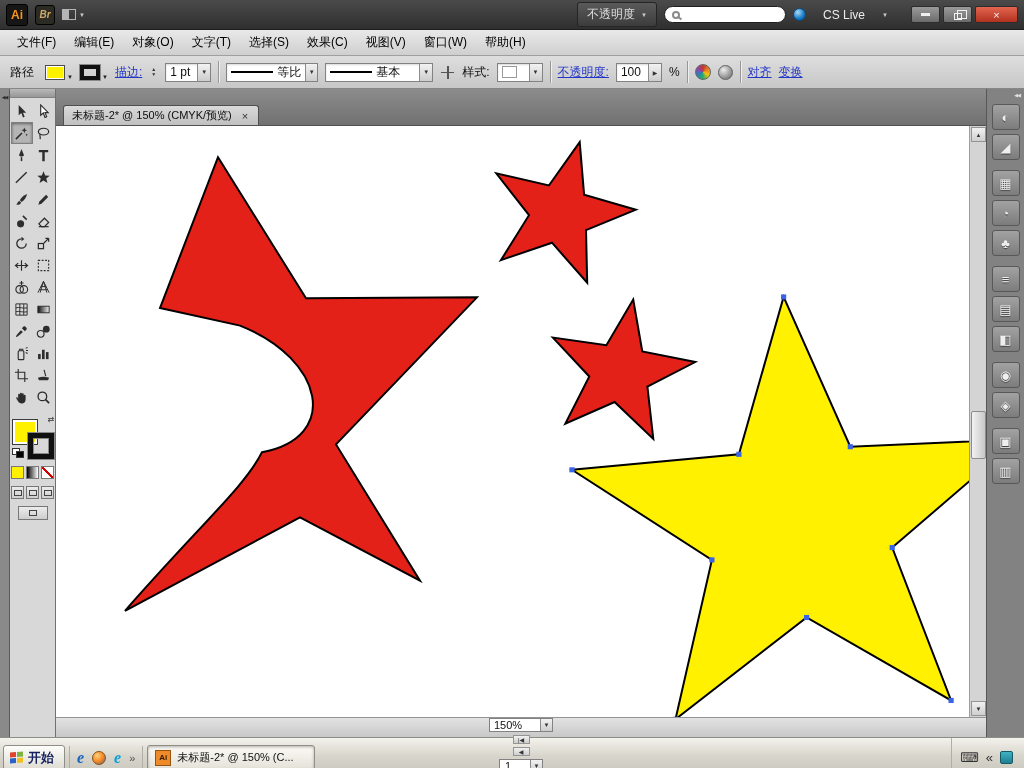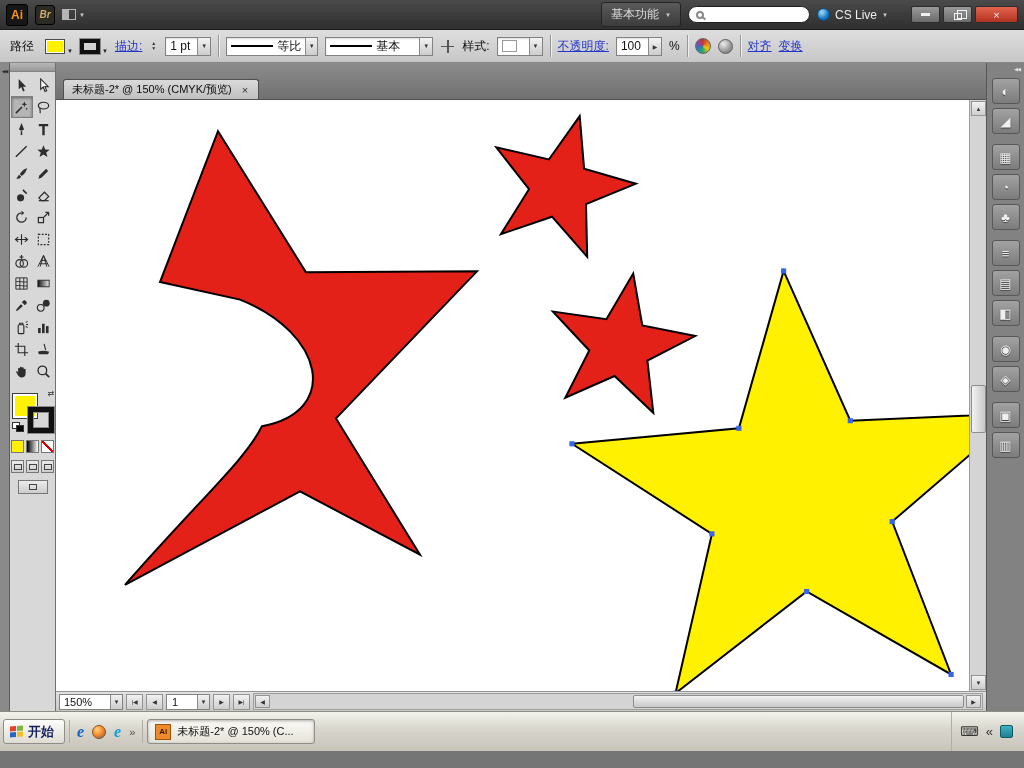--- a/index.html
+++ b/index.html
@@ -13,21 +13,21 @@
   .bricon { width:20px; height:20px; background:#2b2b23; color:#cfa96b; font-weight:bold; font-size:10px; display:flex; align-items:center; justify-content:center; border-radius:3px; border:1px solid #000;font-style:italic; }
   .arrange { display:flex; align-items:center; gap:3px; color:#c9c9c9; }
   .arrange-box { width:14px; height:11px; border:1px solid #b5b5b5; display:flex; }
   .arrange-box i { flex:1; } .arrange-box i:first-child { background:#b5b5b5; }
   .tb-caret { font-size:6px; color:#c9c9c9; }
   .tb-spacer { flex:1; }
   .workspace-btn { color:#dcdcdc; display:flex; align-items:center; gap:6px; padding:3px 9px; border-radius:3px; background:linear-gradient(#5a5a5a,#3c3c3c); border:1px solid #242424; }
   .searchbox { width:122px; height:17px; background:#fff; border-radius:9px; display:flex; align-items:center; padding:0 7px; border:1px solid #1f1f1f; }
   .lens { width:8px; height:8px; border:2px solid #8a8a8a; border-radius:50%; position:relative; }
   .lens::after { content:""; position:absolute; width:5px; height:2px; background:#8a8a8a; transform:rotate(40deg); right:-4px; bottom:-2px; }
-  .cslive { color:#ececec; display:flex; align-items:center; gap:5px; }
+  .cslive { color:#ececec; display:flex; align-items:center; gap:17px; }
   .cslive-icon { width:13px; height:13px; border-radius:50%; background:radial-gradient(circle at 35% 30%, #a8dcf7, #1779c4 60%, #0b5a9e); border:1px solid #0a4b85; }
   .winbtns { display:flex; gap:3px; margin-left:16px; }
   .winbtn { width:29px; height:17px; border-radius:2px; background:linear-gradient(#9a9a9a,#6b6b6b); border:1px solid #2c2c2c; color:#f2f2f2; display:flex; align-items:center; justify-content:center; }
   .winbtn.close { width:43px; background:linear-gradient(#e2654e,#b23120); font-size:11px; }
   .min-glyph { width:9px; height:3px; background:#f0f0f0; }
   .restore-glyph { width:8px; height:7px; border:1px solid #f0f0f0; position:relative; margin-top:3px; }
   .restore-glyph::before { content:""; position:absolute; top:-4px; left:2px; width:8px; height:7px; border:1px solid #f0f0f0; }
 
   
   .menubar { height:26px; background:linear-gradient(#e9e9e9,#cfcfcf); border-bottom:1px solid #9f9f9f; display:flex; align-items:center; padding:0 8px; }
@@ -91,21 +91,21 @@
   .canvas-svg { position:absolute; inset:0; width:100%; height:100%; }
 
   
   .vscroll { width:17px; background:#d4d4d4; border-left:1px solid #9e9e9e; position:relative; }
   .scrollbtn { width:15px; height:15px; margin:1px; background:linear-gradient(#f1f1f1,#cecece); border:1px solid #949494; font-size:6px; color:#333; display:flex; align-items:center; justify-content:center; }
   .vscroll .scrollbtn { position:absolute; left:0; top:0; }
   .vscroll .scrollbtn.vbottom { top:auto; bottom:0; }
   .vthumb { position:absolute; left:1px; top:285px; width:15px; height:48px; background:linear-gradient(90deg,#f2f2f2,#c8c8c8); border:1px solid #8d8d8d; border-radius:2px; }
 
   
-  .statusbar { height:20px; background:linear-gradient(#e2e2e2,#c8c8c8); border-top:1px solid #949494; display:flex; align-items:center; padding:0 3px; gap:3px; font-size:11px; }
+  .statusbar { height:20px; background:linear-gradient(#e2e2e2,#c8c8c8); border-top:1px solid #949494; display:flex; align-items:center; padding:0 3px; gap:3px; font-size:11px;flex-direction:column; }
   .zoom-combo { width:64px; height:16px; background:#fff; border:1px solid #828282; display:inline-flex; align-items:center; padding-left:4px; }
   .zoom-combo .caret-btn, .art-combo .caret-btn { width:12px; }
   .nav-btn { min-width:17px; height:16px; padding:0 2px; background:linear-gradient(#f1f1f1,#cecece); border:1px solid #949494; font-size:6px; color:#333; display:flex; align-items:center; justify-content:center; white-space:nowrap; }
   .art-combo { width:44px; height:16px; background:#fff; border:1px solid #828282; display:inline-flex; align-items:center; padding-left:5px; }
   .statusfield { width:212px; height:16px; border:1px solid #979797; background:#d2d2d2; box-shadow:inset 0 1px 2px rgba(0,0,0,.2); display:flex; align-items:center; justify-content:center; position:relative; }
   .sf-arrow { position:absolute; right:3px; font-size:6px; color:#333; }
   .hscroll { flex:1; height:17px; background:#d4d4d4; border:1px solid #9e9e9e; position:relative; display:flex; align-items:center; }
   .hscroll .scrollbtn { position:absolute; left:0; top:0; height:13px; margin:1px; }
   .hscroll .scrollbtn.right { left:auto; right:0; }
   .hthumb { position:absolute; left:52%; right:18px; top:1px; height:13px; background:linear-gradient(#f2f2f2,#c8c8c8); border:1px solid #8d8d8d; border-radius:2px; }
@@ -253,21 +253,21 @@
     <span class="bricon">Br</span>
     <span class="arrange">
       <span class="arrange-box">
           <i></i>
           <i></i>
         </span>
       <span class="tb-caret">▼</span>
     </span>
     <span class="tb-spacer"></span>
     <span class="workspace-btn">
-      <span>基本功能</span>
+      <span>不透明度</span>
       <span class="tb-caret">▼</span>
     </span>
     <span class="searchbox">
       <span class="lens"></span>
     </span>
     <span class="cslive">
       <span class="cslive-icon"></span>
       <span>CS Live</span>
       <span class="tb-caret">▼</span>
     </span>
@@ -277,20 +277,31 @@
         </span>
       <span class="winbtn">
           <i class="restore-glyph"></i>
         </span>
       <span class="winbtn close">
           <span>×</span>
         </span>
     </span>
   </div>
 
+  <div class="menubar">
+    <span class="menu-item">文件(F)</span>
+    <span class="menu-item">编辑(E)</span>
+    <span class="menu-item">对象(O)</span>
+    <span class="menu-item">文字(T)</span>
+    <span class="menu-item">选择(S)</span>
+    <span class="menu-item">效果(C)</span>
+    <span class="menu-item">视图(V)</span>
+    <span class="menu-item">窗口(W)</span>
+    <span class="menu-item">帮助(H)</span>
+  </div>
 
   <div class="controlbar">
     <span class="ctx-label">路径</span>
     <span class="swatch-group">
       <span class="swatch-fill"></span>
       <span class="tiny-caret">▼</span>
     </span>
     <span class="swatch-group">
       <span class="swatch-stroke"></span>
       <span class="tiny-caret">▼</span>

